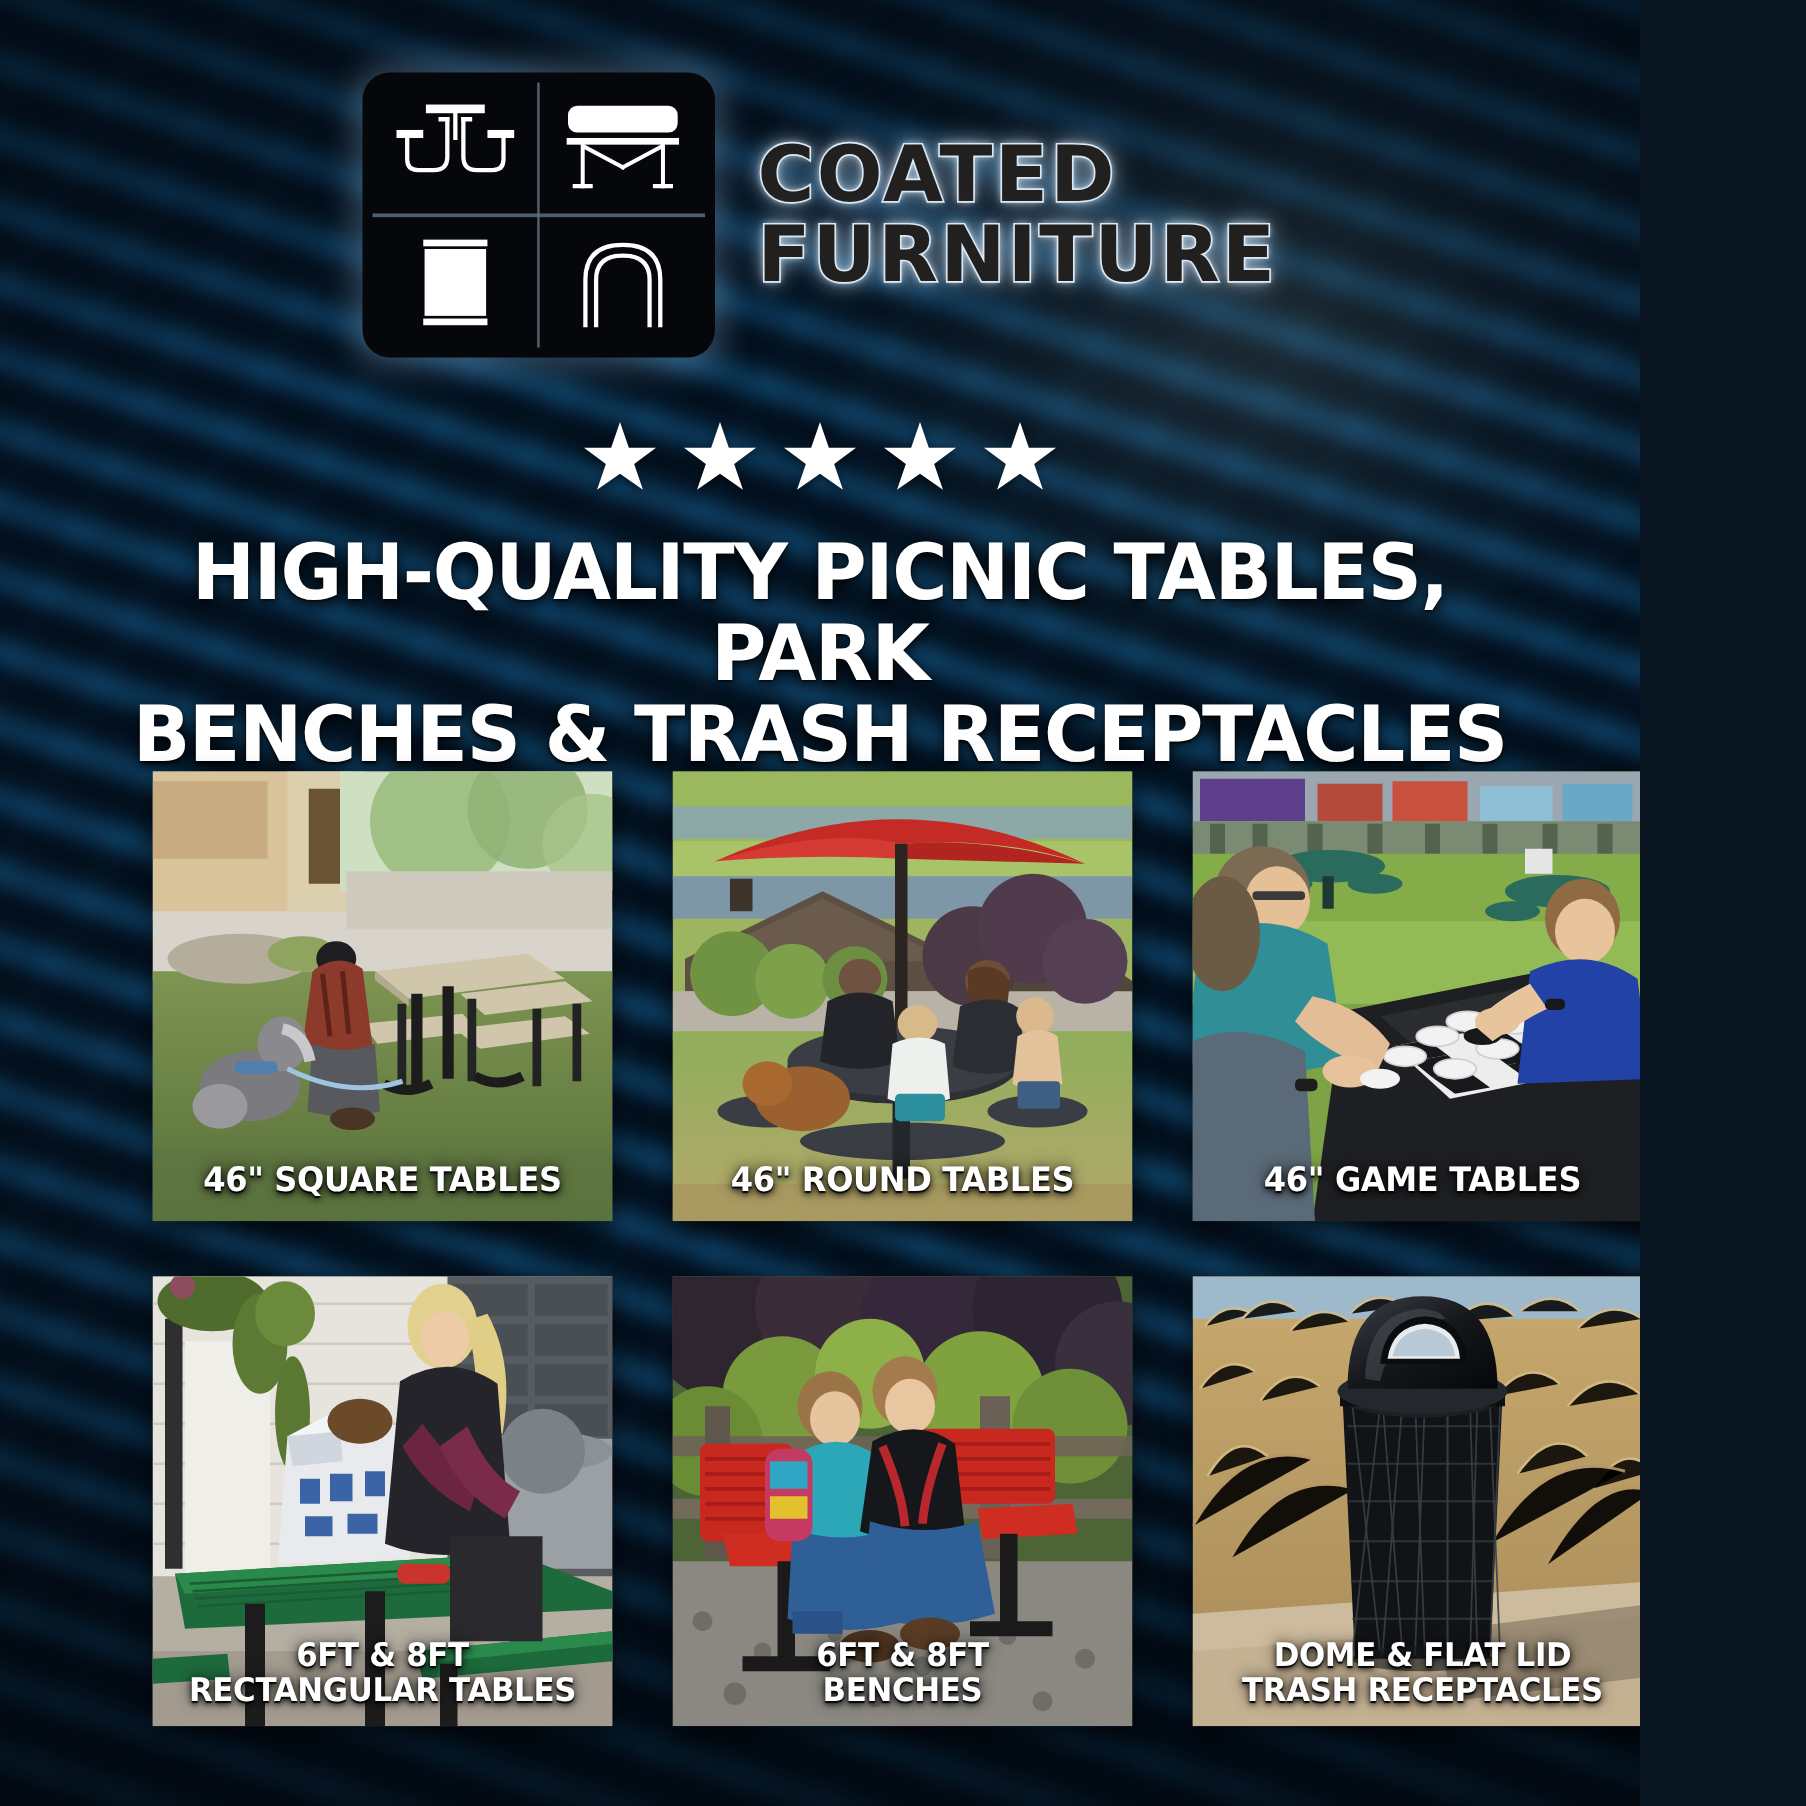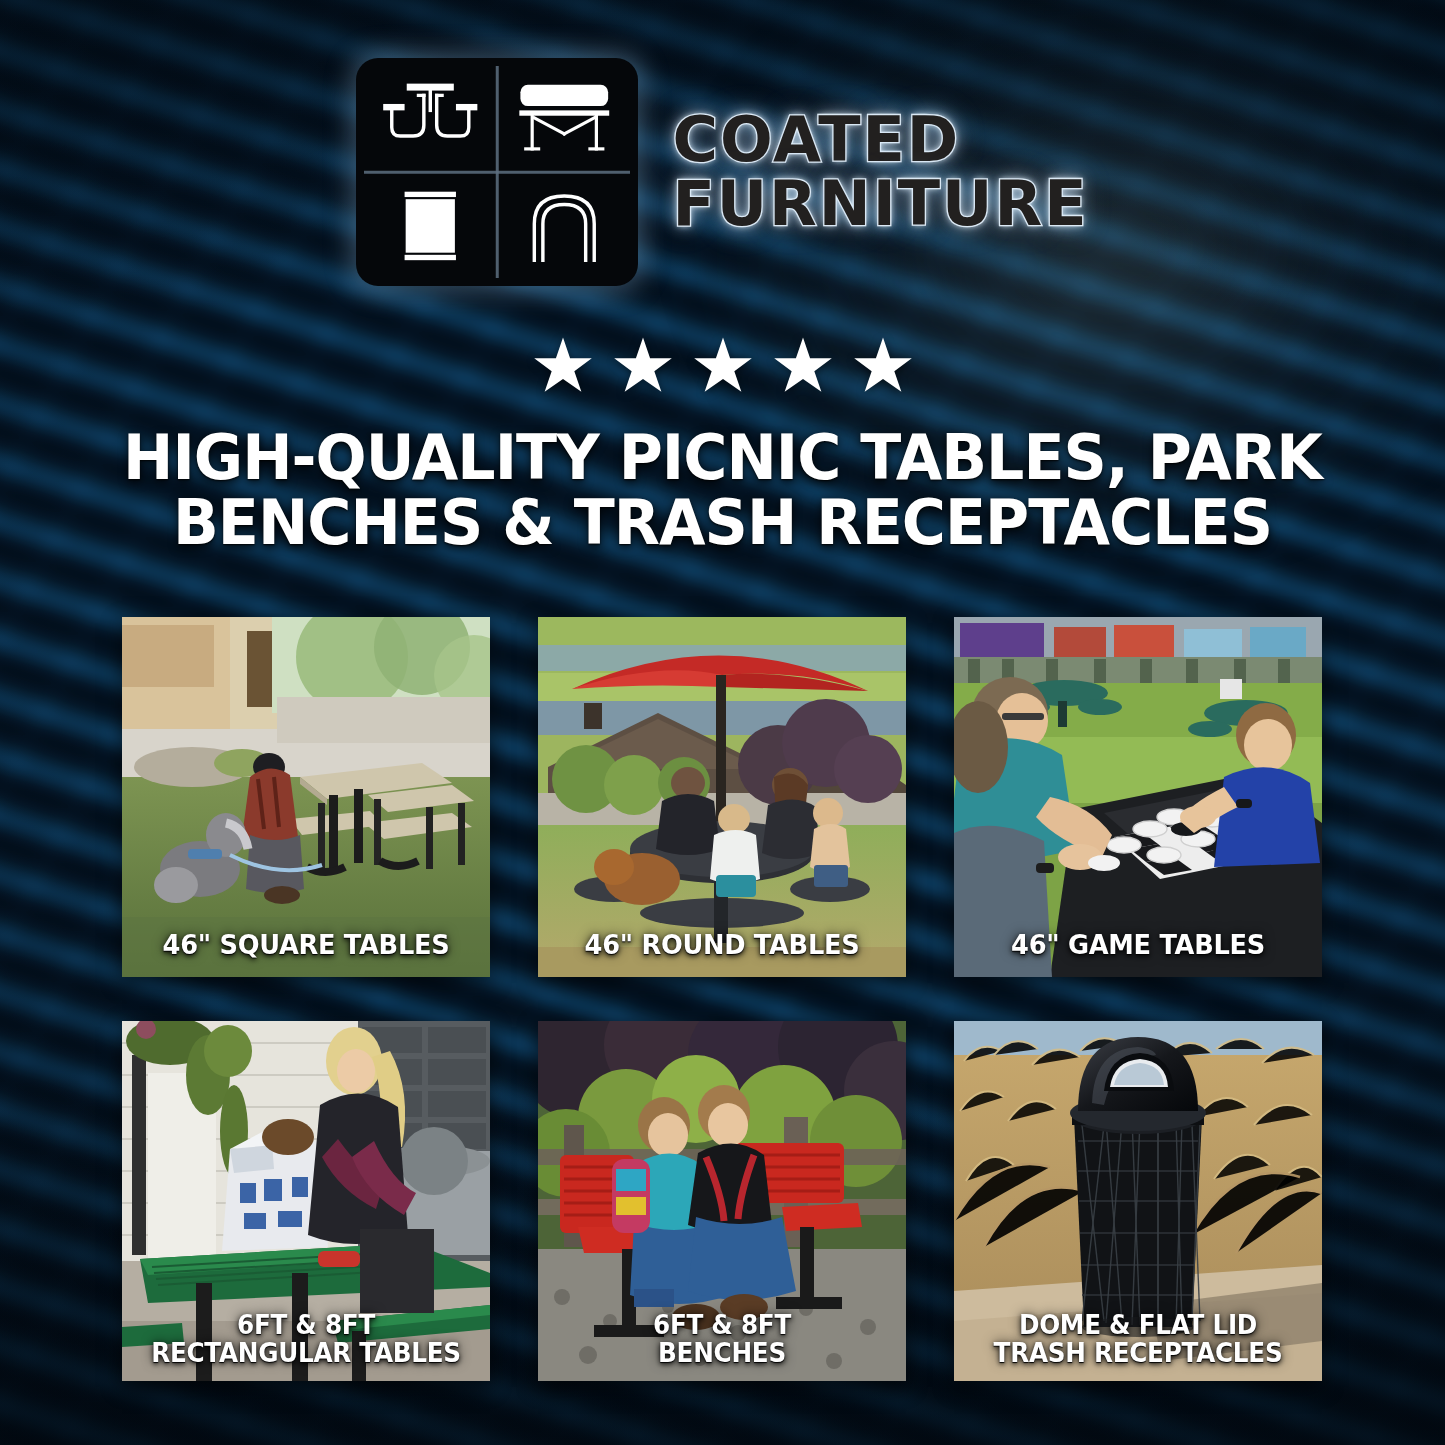--- a/index.html
+++ b/index.html
@@ -7,21 +7,21 @@
   html,body{
     width:1445px; height:1445px;
     overflow:hidden;
     font-family:"Liberation Sans", sans-serif;
     background:#0a1622;
   }
 
   
   #poster{
     position:relative;
-    width:1445px; height:1445px;
+    width:1312px; height:1445px;
     overflow:hidden;
     background:#0d2136;
   }
   #bg-mesh{
     position:absolute; inset:-80px;
     background-color:#0b2236;
     background-image:
       repeating-linear-gradient(18deg,
         rgba(3,12,22,.95) 0px, rgba(3,12,22,.95) 16px,
         rgba(22,70,108,.85) 20px, rgba(30,92,134,.75) 30px,

